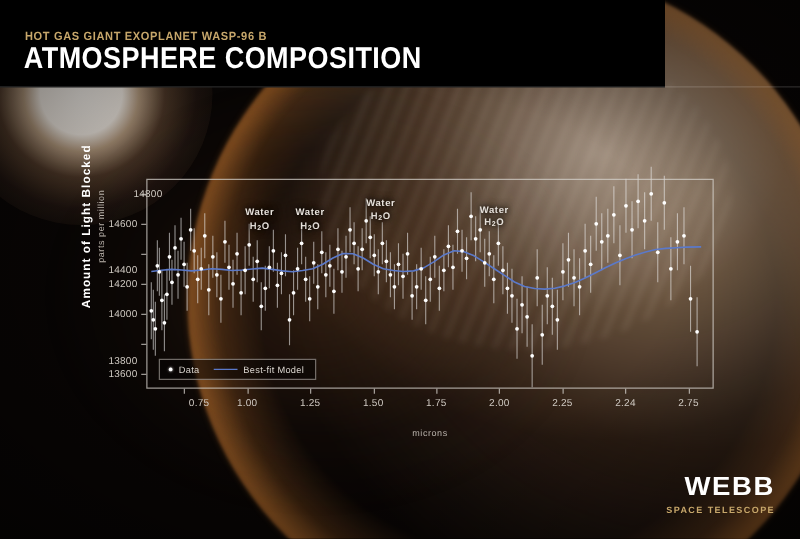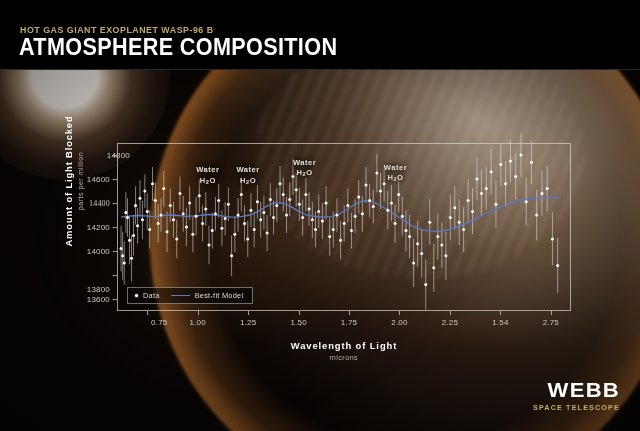--- a/index.html
+++ b/index.html
@@ -38,21 +38,21 @@
     filter:blur(2.6px);opacity:.85;
   }
   .ambient{
     position:absolute;inset:0;
     background:radial-gradient(ellipse 44% 52% at 40% 55%, rgba(120,74,40,0.30) 0%, rgba(50,30,18,0.10) 52%, rgba(0,0,0,0) 78%);
     filter:blur(4px);
   }
   .vignette{position:absolute;inset:0;background:radial-gradient(ellipse 82% 78% at 50% 50%, rgba(0,0,0,0) 42%, rgba(0,0,0,.62) 100%);}
 
   
-  .header{position:absolute;left:0;top:0;width:640px;height:70px;background:#000;z-index:20;}
+  .header{position:absolute;left:0;top:0;width:532px;height:70px;background:#000;z-index:20;}
   .eyebrow{position:absolute;left:20px;top:24px;color:#c7a76b;font-size:9.5px;font-weight:bold;
            letter-spacing:.55px;text-transform:uppercase;
            font-family:"Liberation Sans Narrow","Liberation Sans",sans-serif;transform:scaleX(.93);transform-origin:left center;}
   .bigtitle{position:absolute;left:19px;top:35px;color:#fff;font-size:24px;font-weight:bold;
             letter-spacing:.4px;text-transform:uppercase;line-height:1;
             font-family:"Liberation Sans Narrow","Liberation Sans",sans-serif;transform:scaleX(.9);transform-origin:left center;}
   .instr{position:absolute;right:20px;top:43px;display:flex;align-items:center;gap:9px;}
   .instr .name{color:#e8e8e8;font-size:8.6px;font-weight:bold;letter-spacing:.85px;}
   .instr .bar{width:1px;height:13px;background:#8a8a8a;}
   .instr .mode{color:#d5d5d5;font-size:8.2px;letter-spacing:.35px;}
@@ -115,34 +115,33 @@
     <div class="eyebrow">Hot Gas Giant Exoplanet WASP-96 b</div>
     <div class="bigtitle">Atmosphere Composition</div>
   </div>
   <div class="hdr-rule"></div>
 
   <div class="ylab">
     <div class="l1">Amount of Light Blocked</div>
     <div class="l2">parts per million</div>
   </div>
   <div class="xlab">
-    <div class="l1">Wavelength of Light</div>
     <div class="l2">microns</div>
   </div>
 
   <div id="yticks">
       <div class="ytick" style="top: 299px; right: 530px;">13600</div>
       <div class="ytickmark" style="top: 299px; left: 113px;"></div>
       <div class="ytick" style="top: 289px; right: 530px;">13800</div>
       <div class="ytickmark" style="top: 275px; left: 113px;"></div>
       <div class="ytick" style="top: 251px; right: 530px;">14000</div>
       <div class="ytickmark" style="top: 251px; left: 113px;"></div>
       <div class="ytick" style="top: 227px; right: 530px;">14200</div>
       <div class="ytickmark" style="top: 227px; left: 113px;"></div>
-      <div class="ytick" style="top: 203px; right: 530px; font-family: Liberation Serif, serif;">14400</div>
+      <div class="ytick" style="top: 216px; right: 530px;">14400</div>
       <div class="ytickmark" style="top: 203px; left: 113px;"></div>
       <div class="ytick" style="top: 179px; right: 530px;">14600</div>
       <div class="ytickmark" style="top: 179px; left: 113px;"></div>
       <div class="ytick" style="top: 155px; right: 510px;">14800</div>
       <div class="ytickmark" style="top: 155px; left: 113px;"></div>
     </div>
   <div id="xticks">
       <div class="xtick" style="left: 147.267px; padding-left: 24px;">0.75</div>
       <div class="xtickmark" style="left: 147.267px;"></div>
       <div class="xtick" style="left: 197.711px;">1.00</div>
@@ -150,21 +149,21 @@
       <div class="xtick" style="left: 248.156px;">1.25</div>
       <div class="xtickmark" style="left: 248.156px;"></div>
       <div class="xtick" style="left: 298.6px;">1.50</div>
       <div class="xtickmark" style="left: 298.6px;"></div>
       <div class="xtick" style="left: 349.044px;">1.75</div>
       <div class="xtickmark" style="left: 349.044px;"></div>
       <div class="xtick" style="left: 399.489px;">2.00</div>
       <div class="xtickmark" style="left: 399.489px;"></div>
       <div class="xtick" style="left: 449.933px;">2.25</div>
       <div class="xtickmark" style="left: 449.933px;"></div>
-      <div class="xtick" style="left: 500.378px;">1.54</div>
+      <div class="xtick" style="left: 500.378px;">2.24</div>
       <div class="xtickmark" style="left: 500.378px;"></div>
       <div class="xtick" style="left: 550.822px;">2.75</div>
       <div class="xtickmark" style="left: 550.822px;"></div>
     </div>
 
   <div class="plotwrap">
     <svg class="plotsvg" id="plotsvg" viewBox="0 0 454 168" preserveAspectRatio="none">
         <g>
           <line x1="4.035555555555559" x2="4.035555555555559" y1="128.4" y2="82.80000000000001" stroke="rgba(236,236,236,0.58)" stroke-width="0.9"></line>
           <line x1="5.649777777777783" x2="5.649777777777783" y1="136.8" y2="88.8" stroke="rgba(236,236,236,0.58)" stroke-width="0.9"></line>

